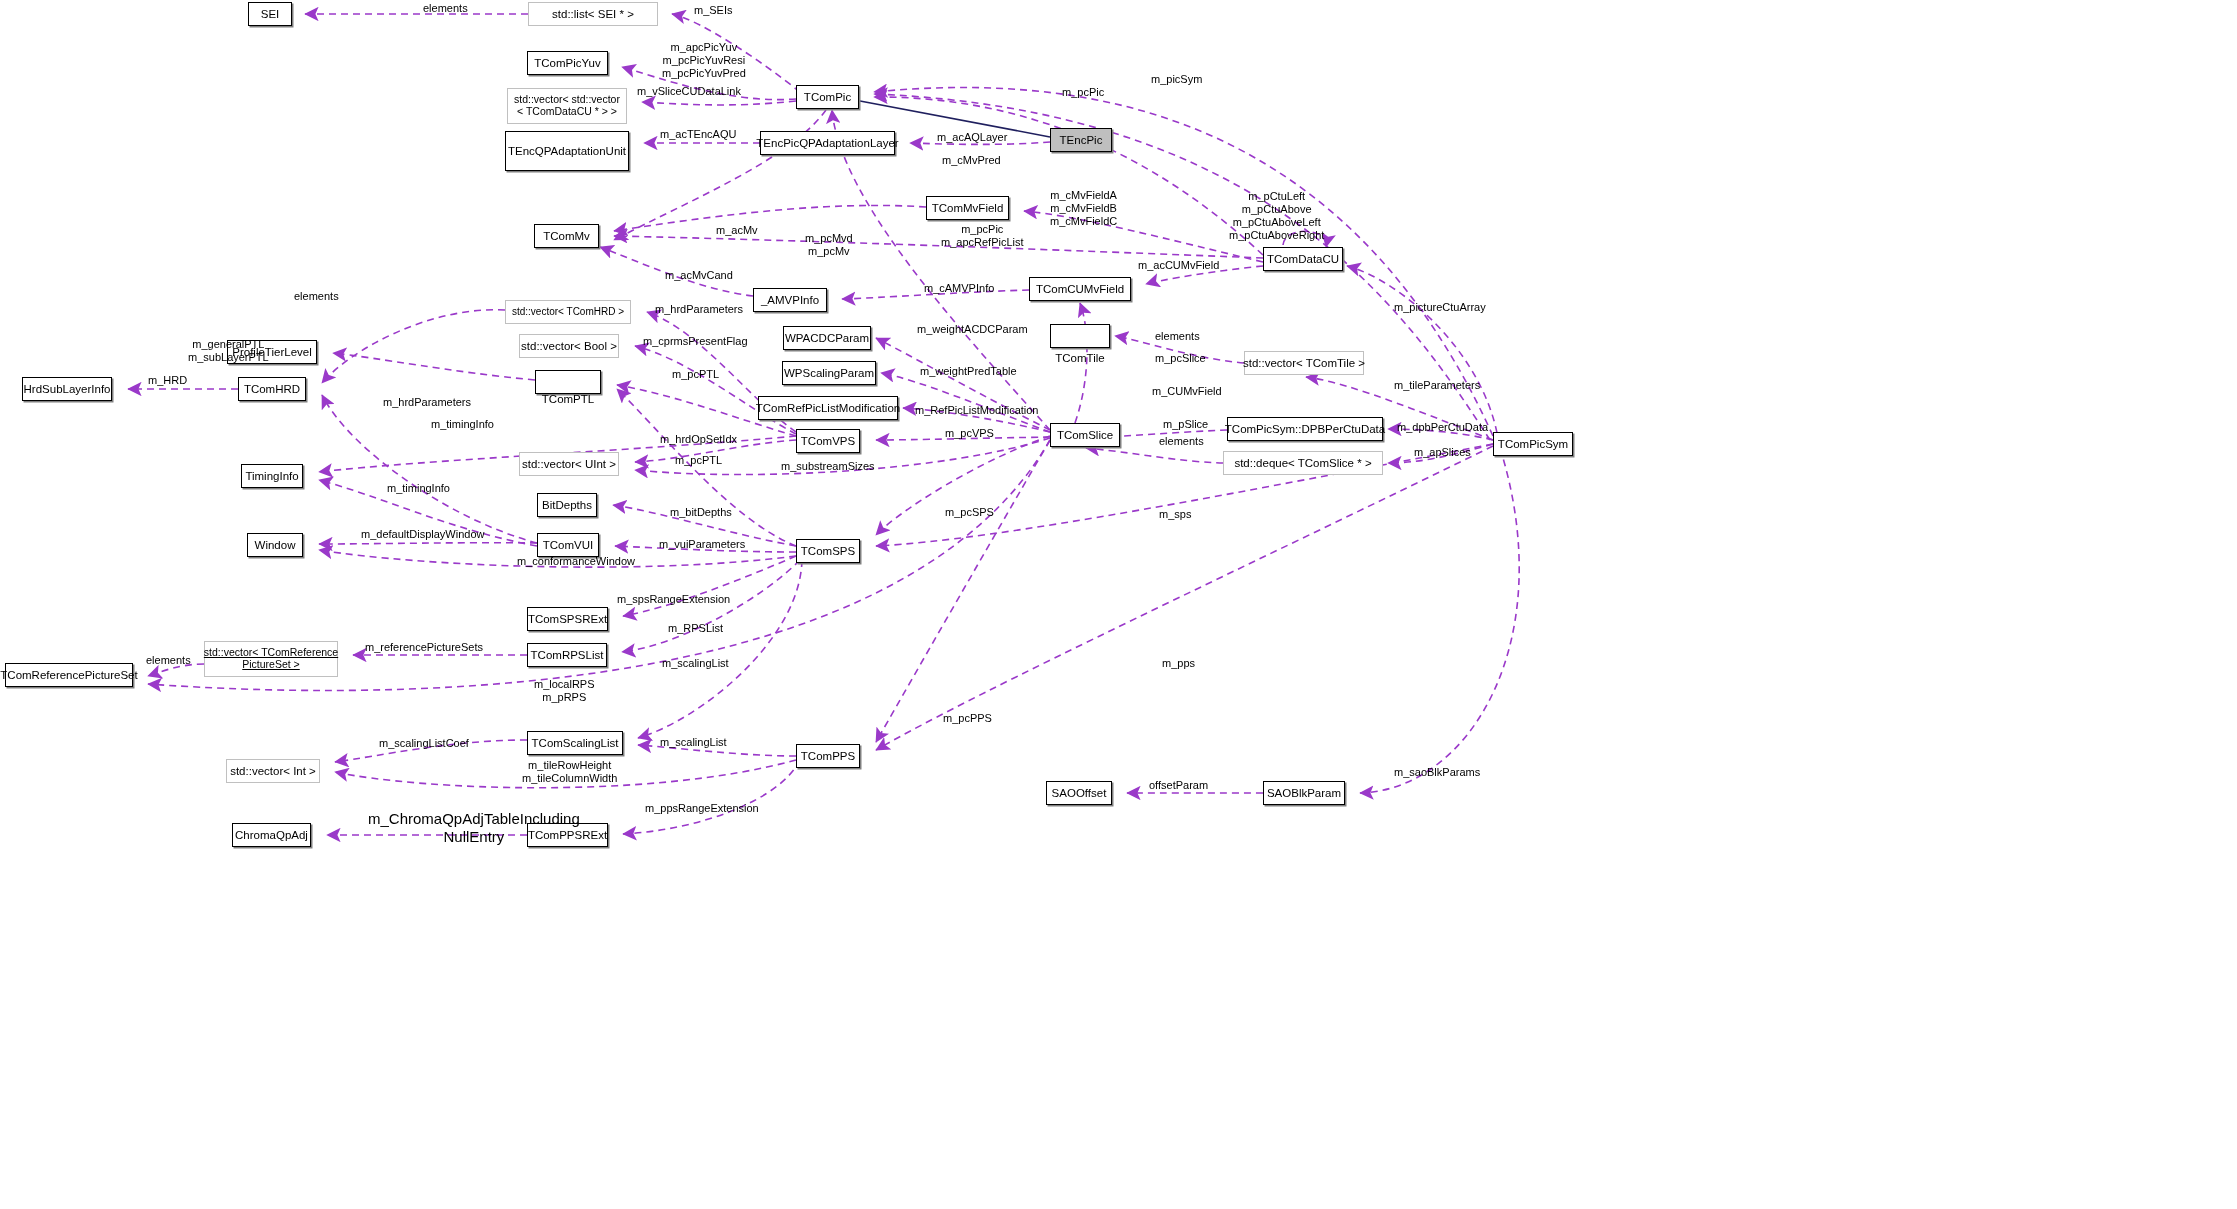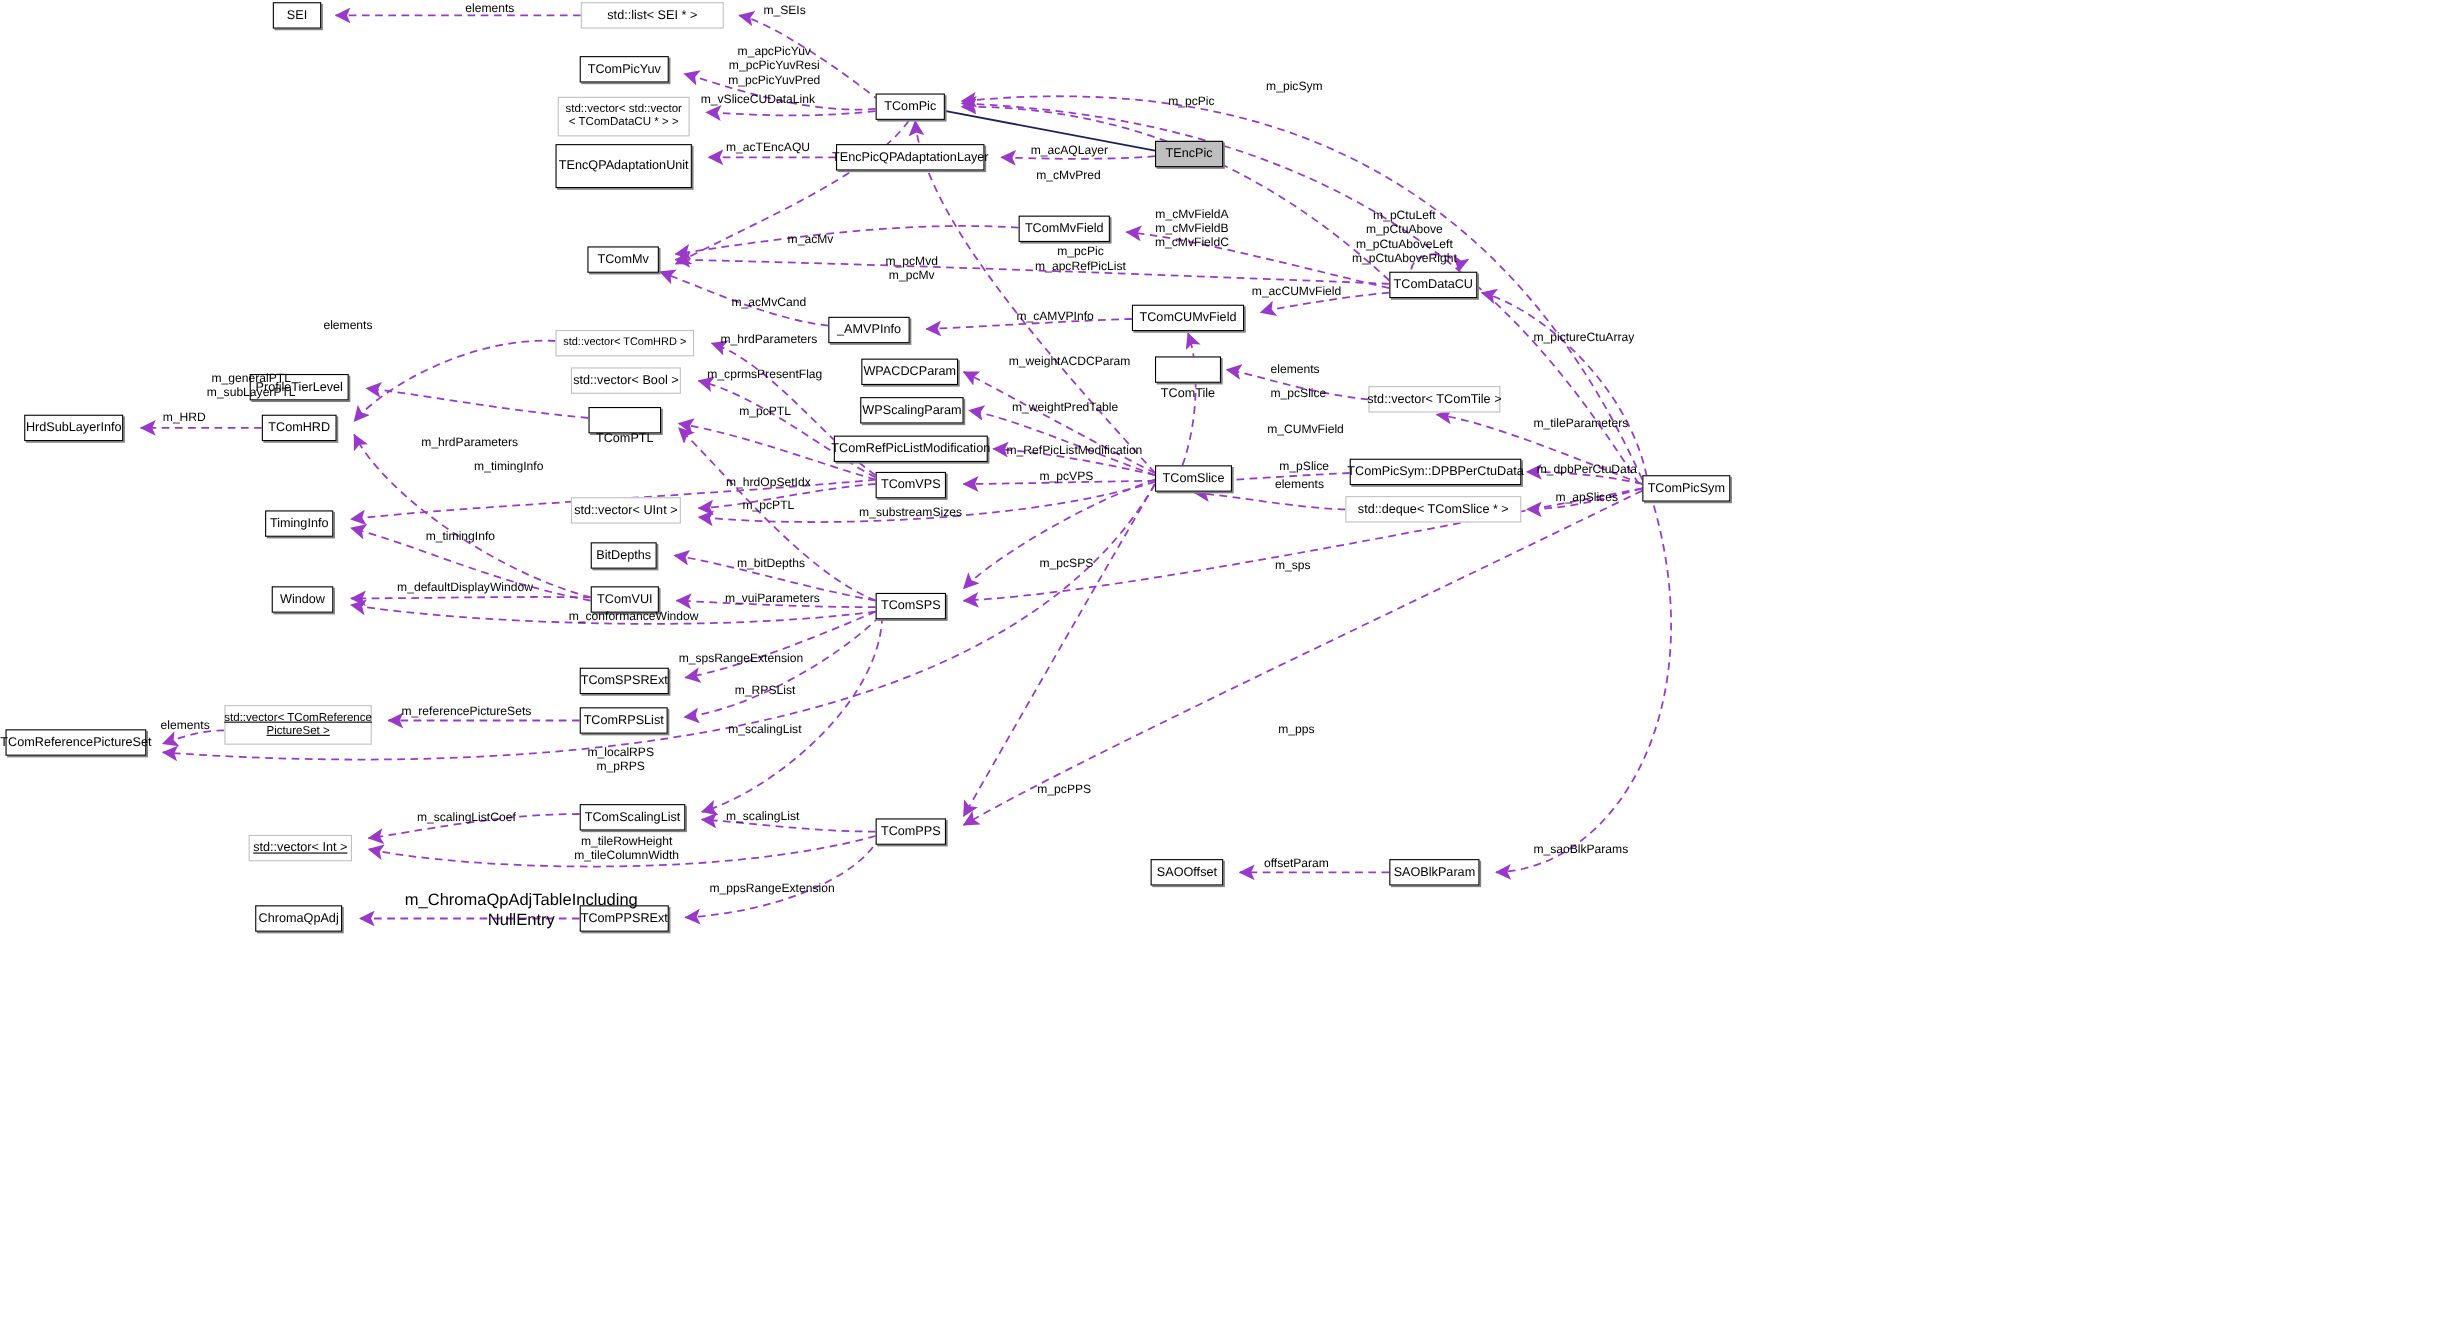--- a/index.html
+++ b/index.html
@@ -278,21 +278,21 @@
       <div class="node solid" style="left: 527px; top: 643px; width: 80px; height: 24px; font-size: 11.5px;">
         <span style="white-space: pre;">TComRPSList</span>
       </div>
       <div class="node solid" style="left: 5px; top: 663px; width: 128px; height: 24px; font-size: 11.5px;">
         <span style="white-space: pre;">TComReferencePictureSet</span>
       </div>
       <div class="node solid" style="left: 527px; top: 731px; width: 96px; height: 24px; font-size: 11.5px;">
         <span style="white-space: pre;">TComScalingList</span>
       </div>
       <div class="node tmpl" style="left: 226px; top: 759px; width: 94px; height: 24px; font-size: 11.5px;">
-        <span style="white-space: pre; text-decoration: underline;">std::vector&lt; Int &gt;</span>
+        <span style="white-space: pre;">std::vector&lt; Int &gt;</span>
       </div>
       <div class="node solid" style="left: 796px; top: 744px; width: 64px; height: 24px; font-size: 11.5px;">
         <span style="white-space: pre;">TComPPS</span>
       </div>
       <div class="node solid" style="left: 1046px; top: 781px; width: 66px; height: 24px; font-size: 11.5px;">
         <span style="white-space: pre;">SAOOffset</span>
       </div>
       <div class="node solid" style="left: 1263px; top: 781px; width: 82px; height: 24px; font-size: 11.5px;">
         <span style="white-space: pre;">SAOBlkParam</span>
       </div>
@@ -315,21 +315,21 @@
       <div class="elabel" style="left: 660px; top: 128px; font-size: 11px;">m_acTEncAQU</div>
       <div class="elabel" style="left: 937px; top: 131px; font-size: 11px;">m_acAQLayer</div>
       <div class="elabel" style="left: 942px; top: 154px; font-size: 11px;">m_cMvPred</div>
       <div class="elabel" style="left: 1050px; top: 189px; font-size: 11px;">m_cMvFieldA
 m_cMvFieldB
 m_cMvFieldC</div>
       <div class="elabel" style="left: 1229px; top: 190px; font-size: 11px;">m_pCtuLeft
 m_pCtuAbove
 m_pCtuAboveLeft
 m_pCtuAboveRight</div>
-      <div class="elabel" style="left: 672px; top: 212px; font-size: 11px; padding-left: 44px;">m_acMv</div>
+      <div class="elabel" style="left: 672px; top: 224px; font-size: 11px; padding-left: 44px;">m_acMv</div>
       <div class="elabel" style="left: 941px; top: 223px; font-size: 11px;">m_pcPic
 m_apcRefPicList</div>
       <div class="elabel" style="left: 805px; top: 232px; font-size: 11px;">m_pcMvd
 m_pcMv</div>
       <div class="elabel" style="left: 1138px; top: 259px; font-size: 11px;">m_acCUMvField</div>
       <div class="elabel" style="left: 665px; top: 269px; font-size: 11px;">m_acMvCand</div>
       <div class="elabel" style="left: 924px; top: 282px; font-size: 11px;">m_cAMVPInfo</div>
       <div class="elabel" style="left: 294px; top: 290px; font-size: 11px;">elements</div>
       <div class="elabel" style="left: 655px; top: 303px; font-size: 11px;">m_hrdParameters</div>
       <div class="elabel" style="left: 1394px; top: 301px; font-size: 11px;">m_pictureCtuArray</div>

